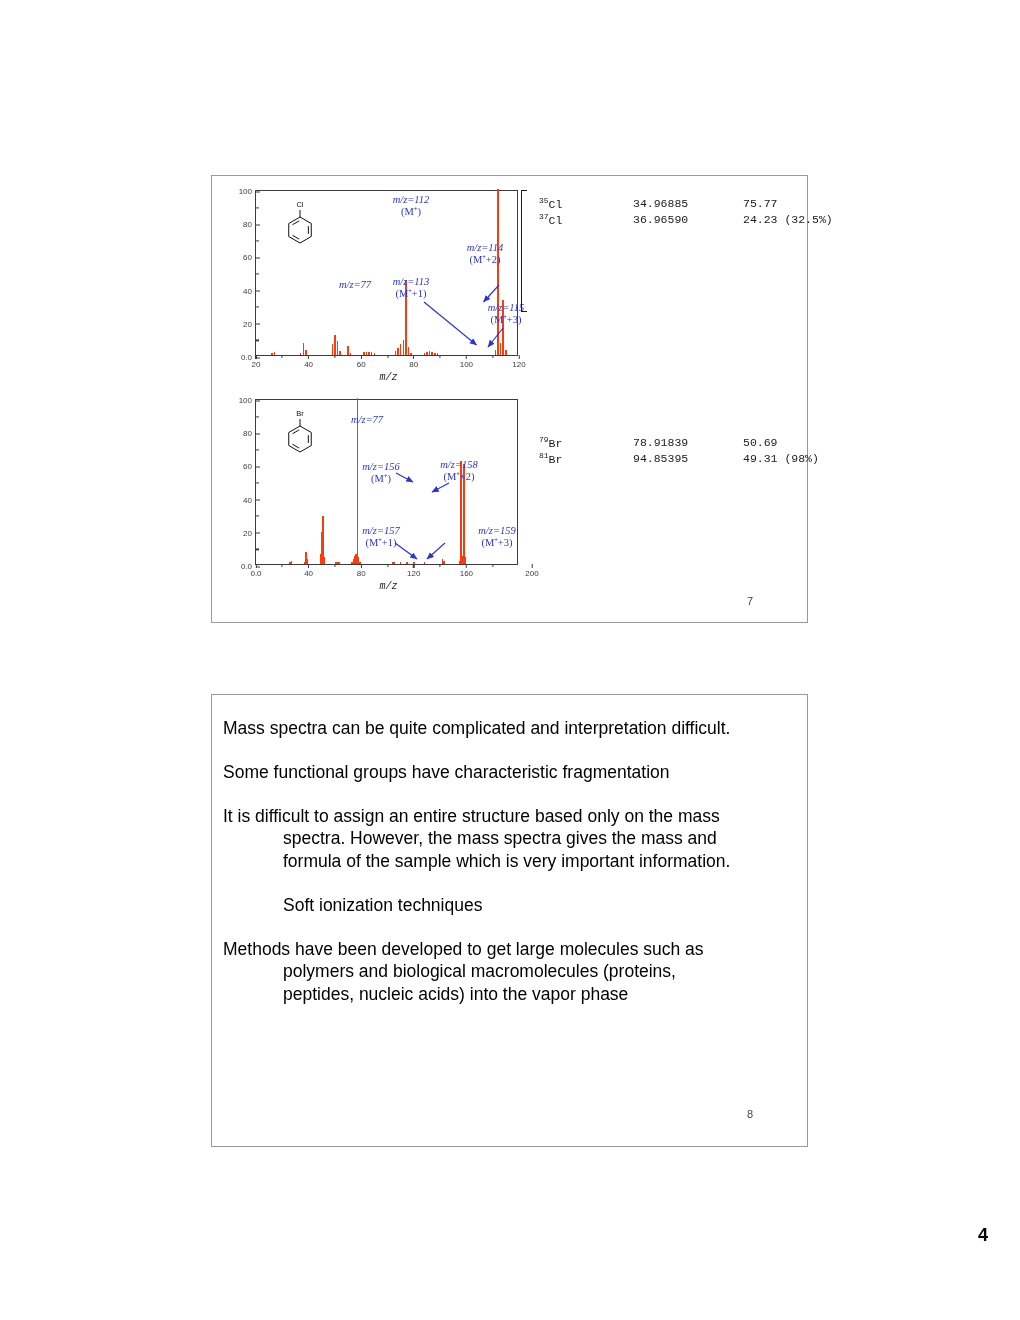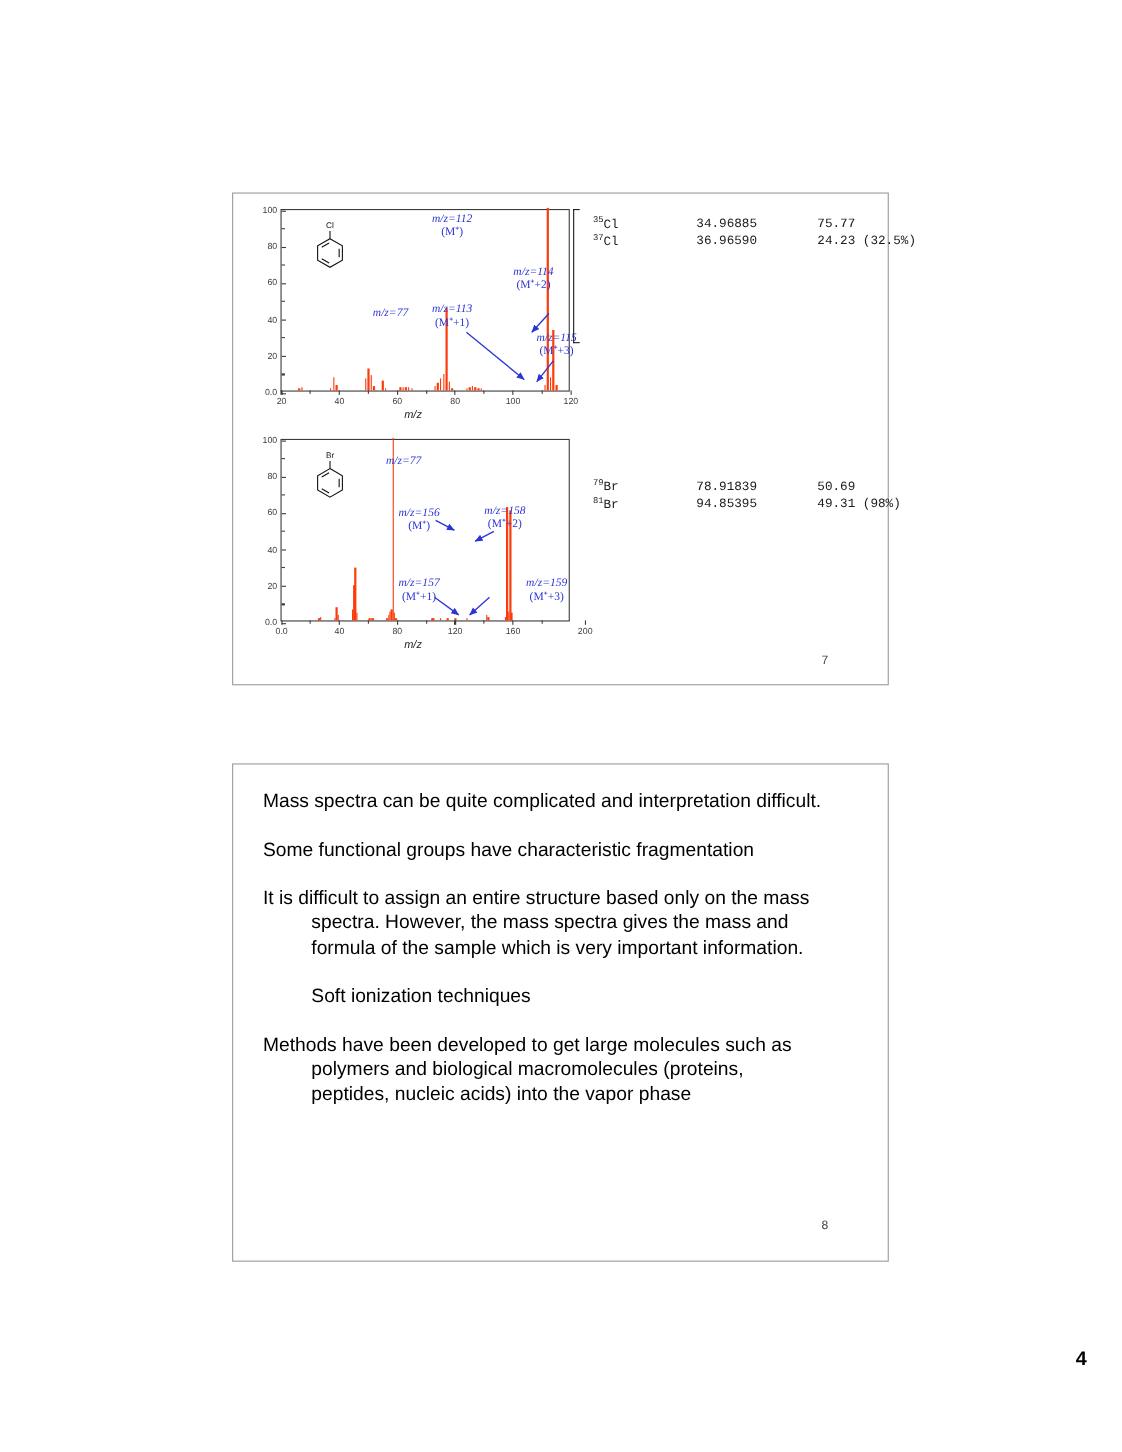--- a/index.html
+++ b/index.html
@@ -106,26 +106,26 @@
   .xtick-minor {
     position: absolute;
     top: 100%;
     width: 1.2px; height: 3px;
     background: #3b3b3b;
     transform: translateX(-50%);
   }
 
   .axis-title {
     position: absolute;
-    left: 23px;
+    left: 36px;
     width: 263px;
     text-align: center;
     font-size: 10px;
     font-style: italic;
-    font-family: Liberation Sans, sans-serif;
+    font-family: Liberation Mono, monospace;
     color: #1b1b1b;
   }
   #spec-cl .axis-title { top: 190px; }
   #spec-br .axis-title { top: 190px; }
 
   .peaks {
     position: absolute;
     left: 0; right: 0; bottom: 0; top: 0;
   }
   .peak {
@@ -191,21 +191,21 @@
     position: absolute;
     left: 11px;
     top: 22px;
     width: 575px;
     font-family: "Liberation Sans", sans-serif;
     font-size: 17.5px;
     color: #000;
     line-height: 1.30;
   }
   .para { margin-bottom: 21px; }
-  .para .l0 { margin-left: 16px; }
+  .para .l0 { margin-left: 0; }
   .para .l1 { margin-left: 60px; }
 
   
   #page-no {
     position: absolute;
     right: 32px;
     top: 1225px;
     font-size: 18px;
     font-weight: bold;
     color: #000;

